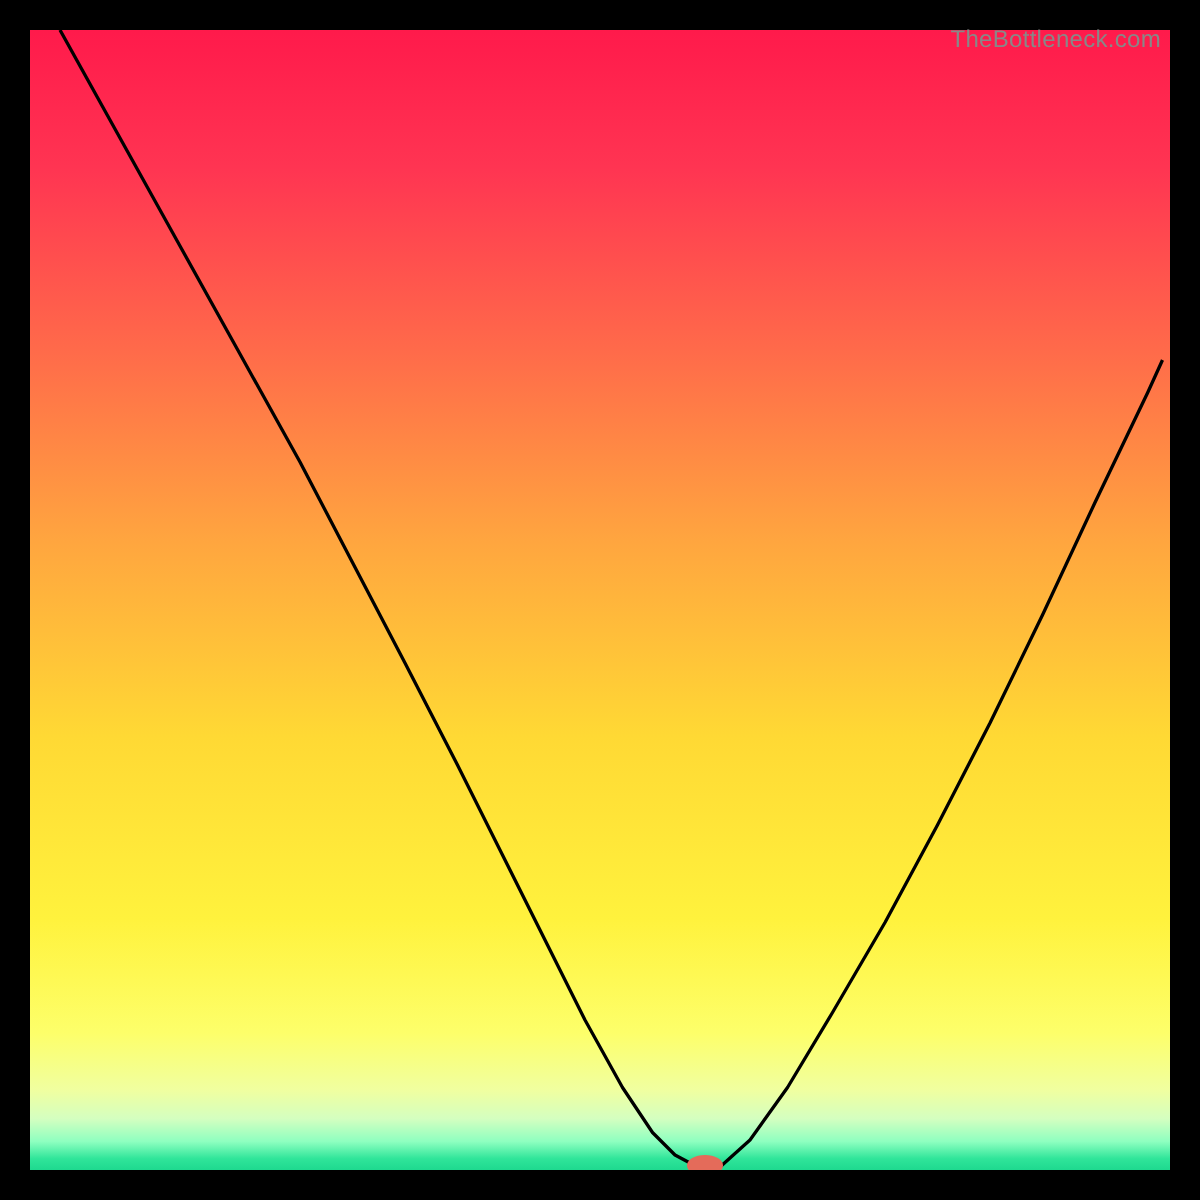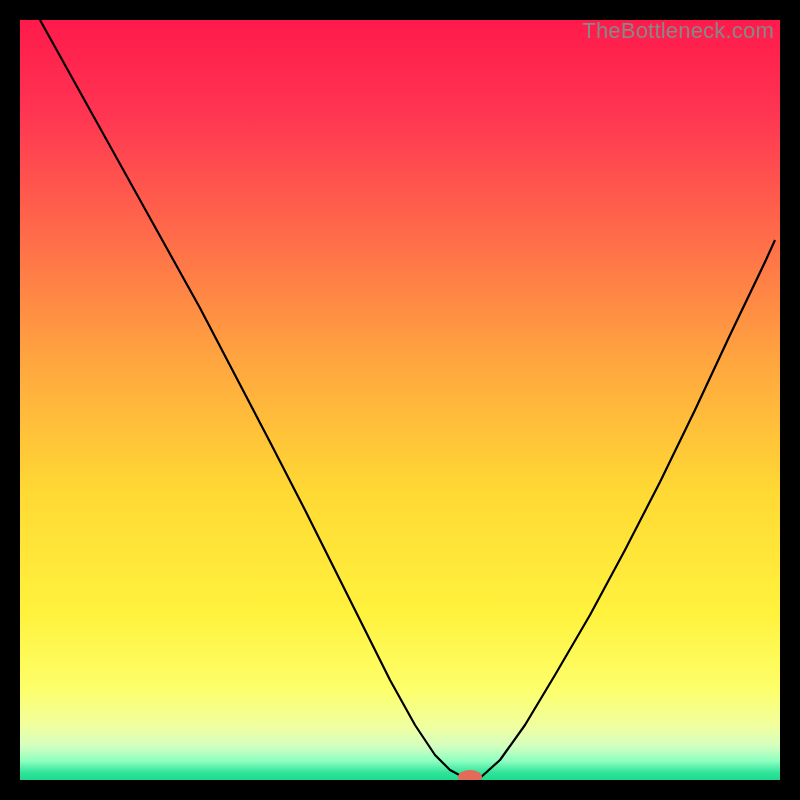--- a/index.html
+++ b/index.html
@@ -24,21 +24,21 @@
     left: 0;
     top: 0;
     width: 760px;
     height: 760px;
   }
   .watermark {
     position: absolute;
     top: -2px;
     right: 6px;
     color: #888;
-    font-size: 22px;
+    font-size: 16px;
     font-weight: 500;
     letter-spacing: 0.2px;
   }
   svg { display: block; }
   .curve {
     fill: none;
     stroke: #000;
     stroke-width: 2.2;
     stroke-linejoin: round;
   }

